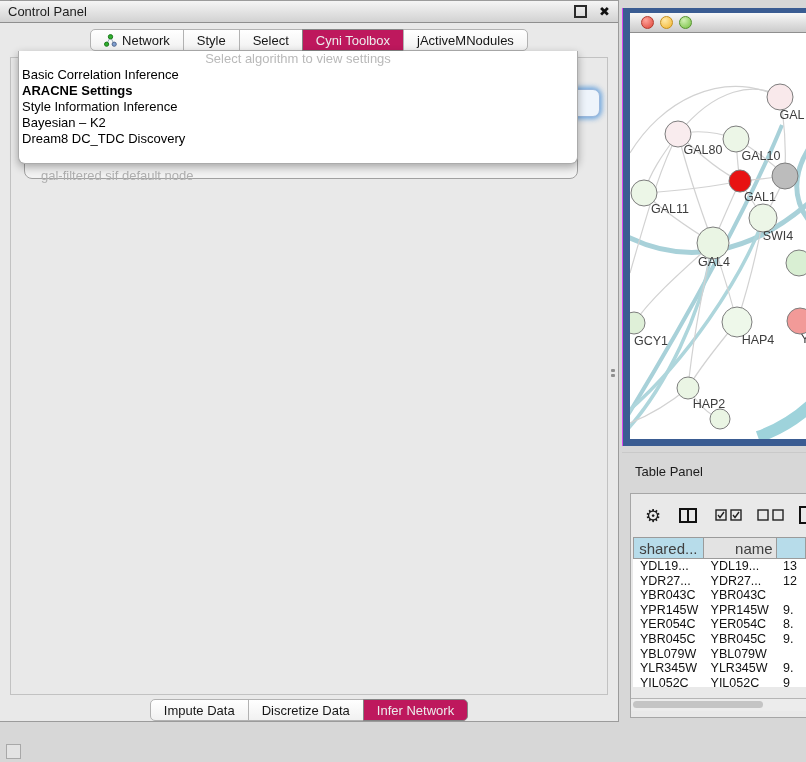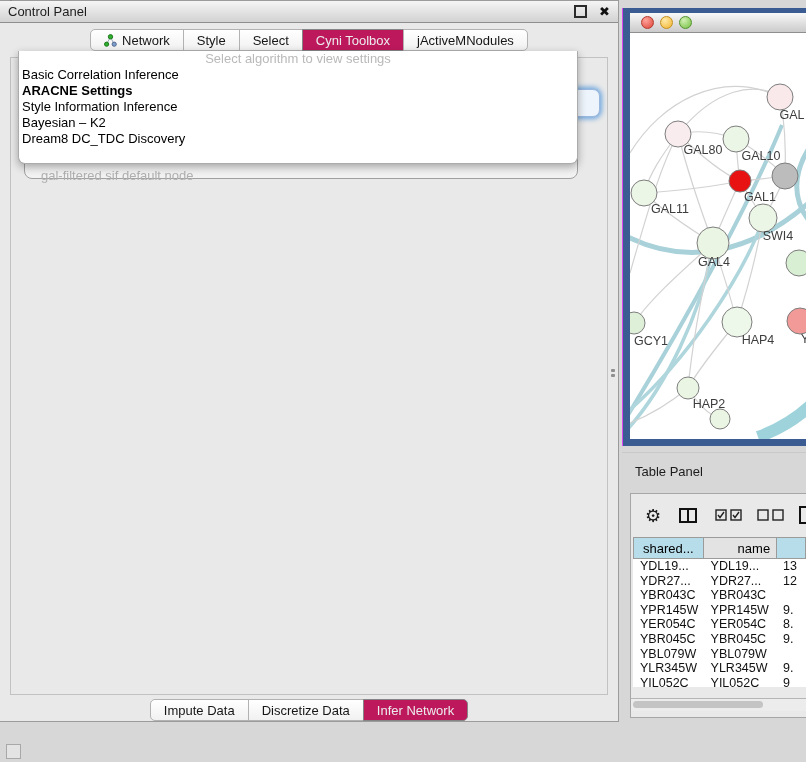--- a/index.html
+++ b/index.html
@@ -84,21 +84,21 @@
   .tl.green{background:radial-gradient(circle at 35% 30%,#d2f0b4,#72bf3e);border:1px solid #569230;}
   #net-canvas{position:absolute;left:0;top:20px;right:0;bottom:0;}
 
   
   #tp-divider{left:622px;top:452px;width:184px;height:1px;background:#c9c9c9;}
   #tp-title{left:635px;top:464px;font-size:13px;color:#1c1c1c;}
   #table-box{left:630px;top:493px;width:176px;height:225px;background:#e9e9e9;border:1px solid #a6a6a6;border-right:none;box-sizing:border-box;overflow:hidden;}
   #t-toolbar{position:absolute;left:0;top:0;right:0;height:42px;display:flex;align-items:center;}
   #t-toolbar .ic{margin-left:0;display:inline-flex;align-items:center;}
   #t-header{position:absolute;left:2px;top:43px;right:0;height:22px;display:flex;}
-  .hcell{border:1px solid #9b9b9b;margin-left:-1px;box-sizing:border-box;font-size:13px;color:#000000;display:flex;align-items:center;justify-content:center;background:#e3e3e3;}
+  .hcell{border:1px solid #9b9b9b;margin-left:-1px;box-sizing:border-box;font-size:15px;color:#404040;display:flex;align-items:center;justify-content:center;background:#e3e3e3;}
   .hcell:first-child{margin-left:0;}
   .hcell.selcol{background:var(--hdr-blue);}
   .c1{width:75px;}.c2{width:77px;padding-left:28px;}.c3{flex:1;min-width:30px;}
   #t-rows{position:absolute;left:2px;top:65px;right:0;height:128px;background:#fff;overflow:hidden;}
   .trow{display:flex;height:14.6px;line-height:14.6px;font-size:12.5px;color:#111;}
   .trow div{white-space:nowrap;overflow:hidden;padding-left:7px;box-sizing:border-box;}
   #t-hsb{position:absolute;left:0;right:0;top:204px;height:12px;background:#ececec;border-top:1px solid #b5b5b5;}
   #t-hsb .thumb{position:absolute;left:2px;top:2px;width:130px;height:7px;background:#c4c4c4;border-radius:4px;}
 
   #grip{left:611px;top:369px;width:5px;height:9px;}

